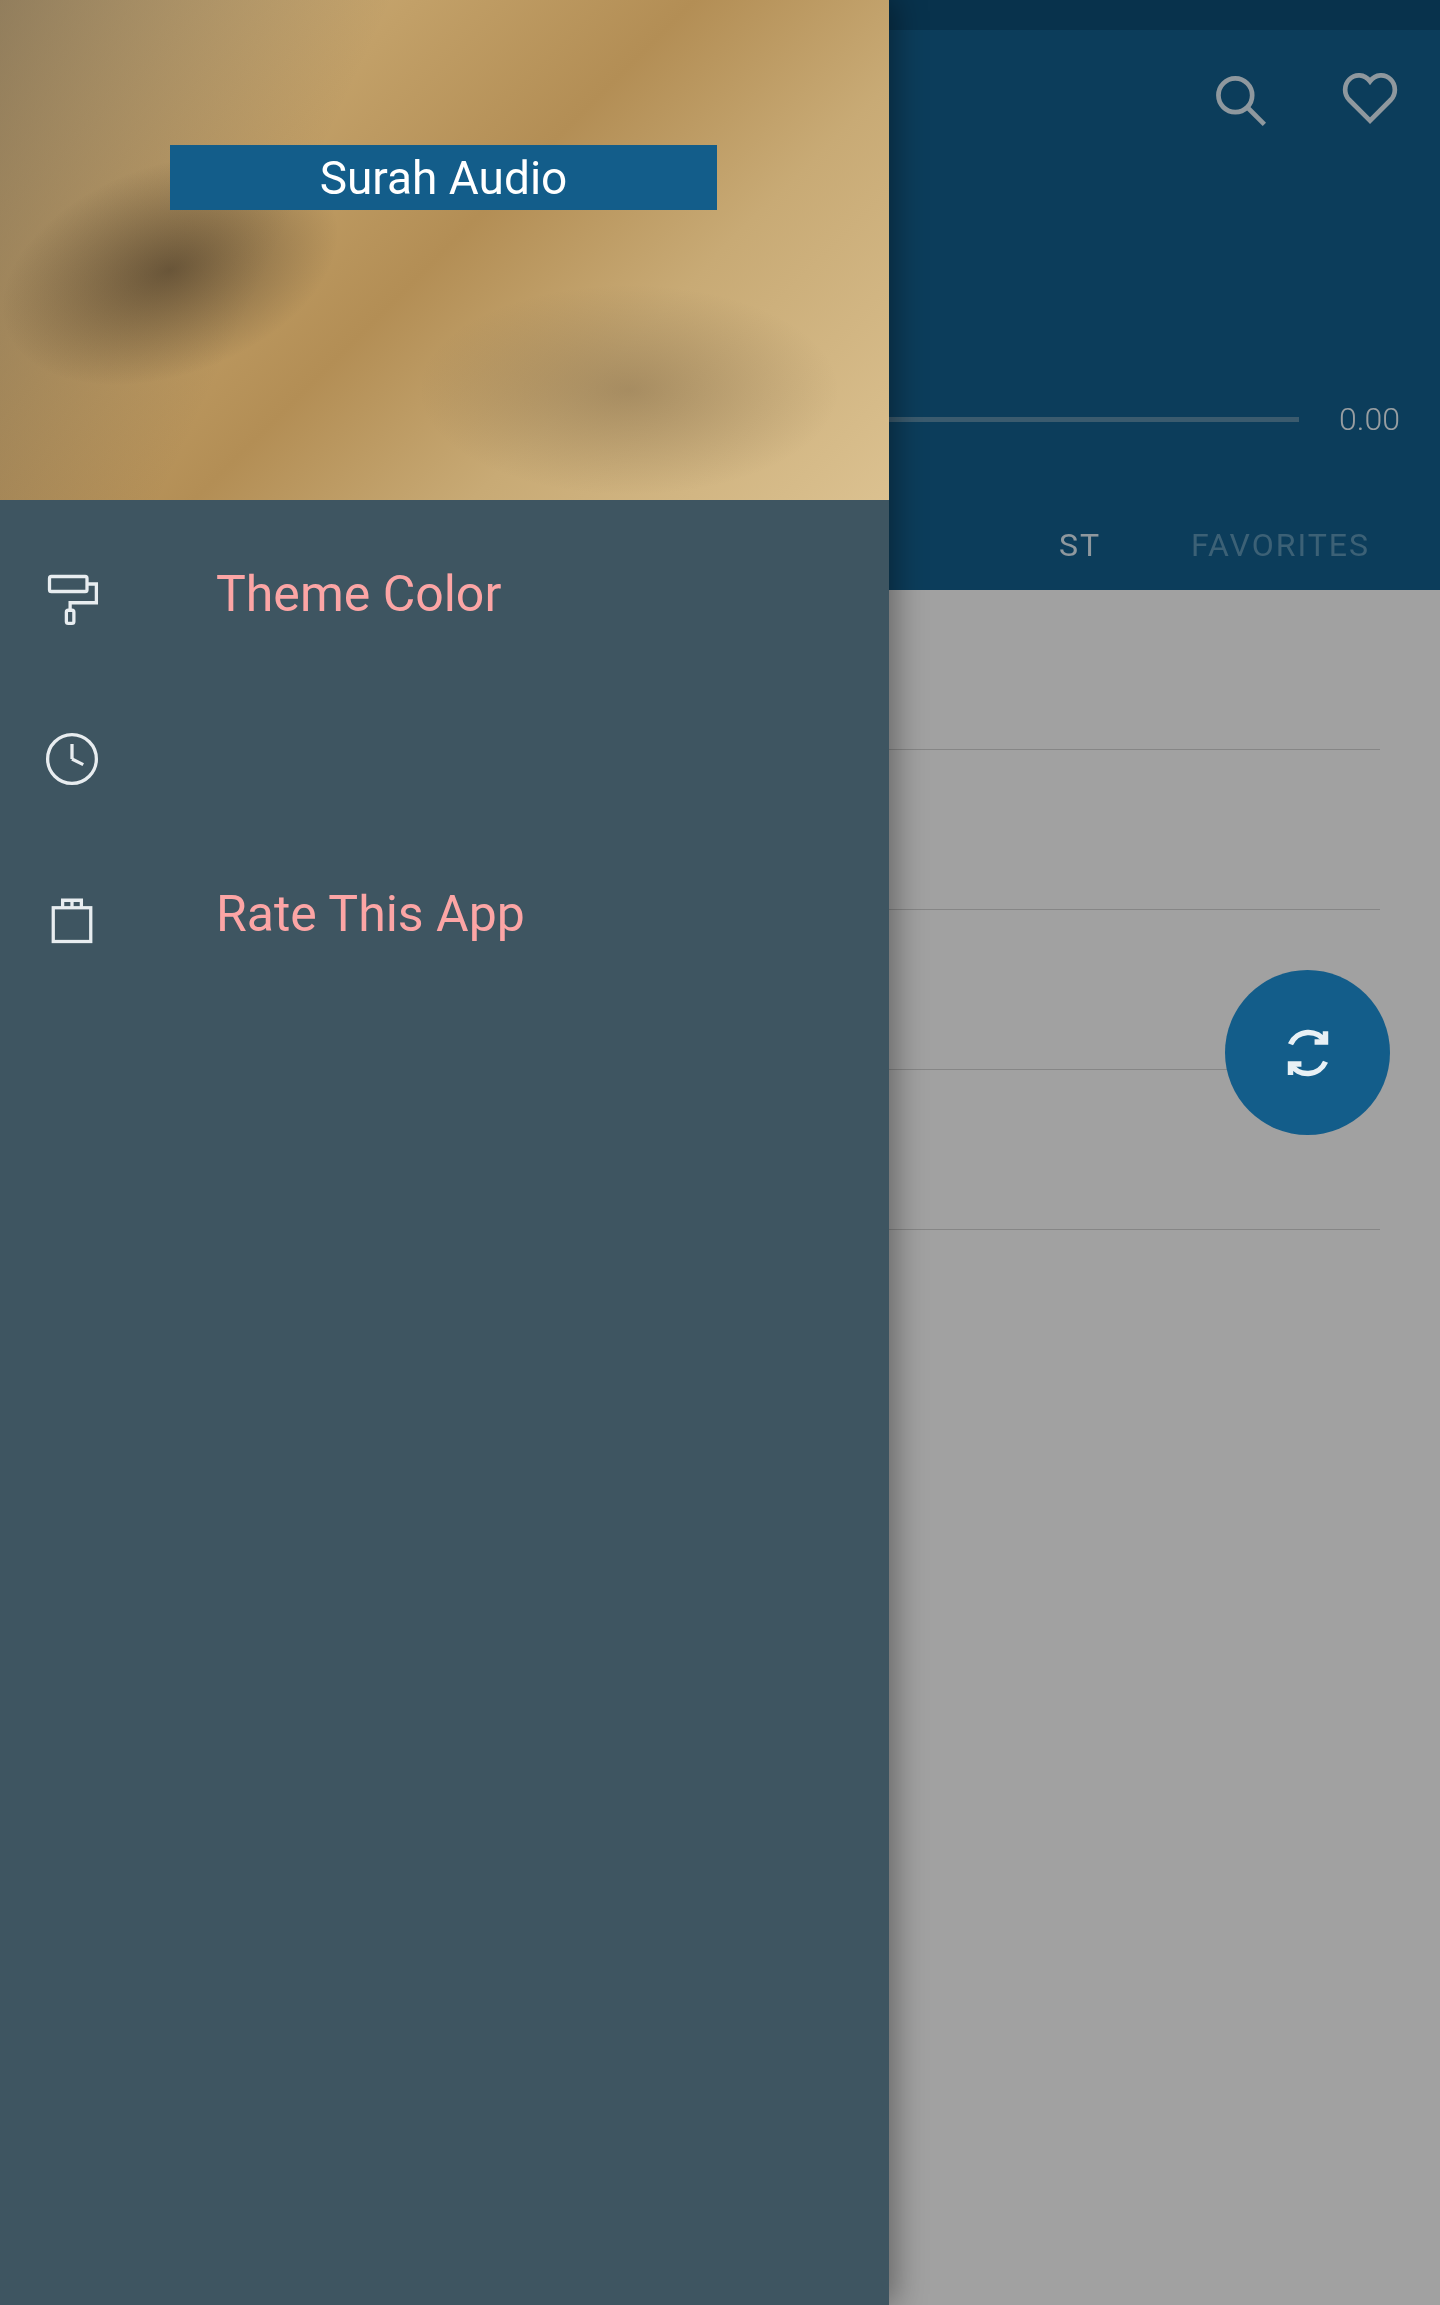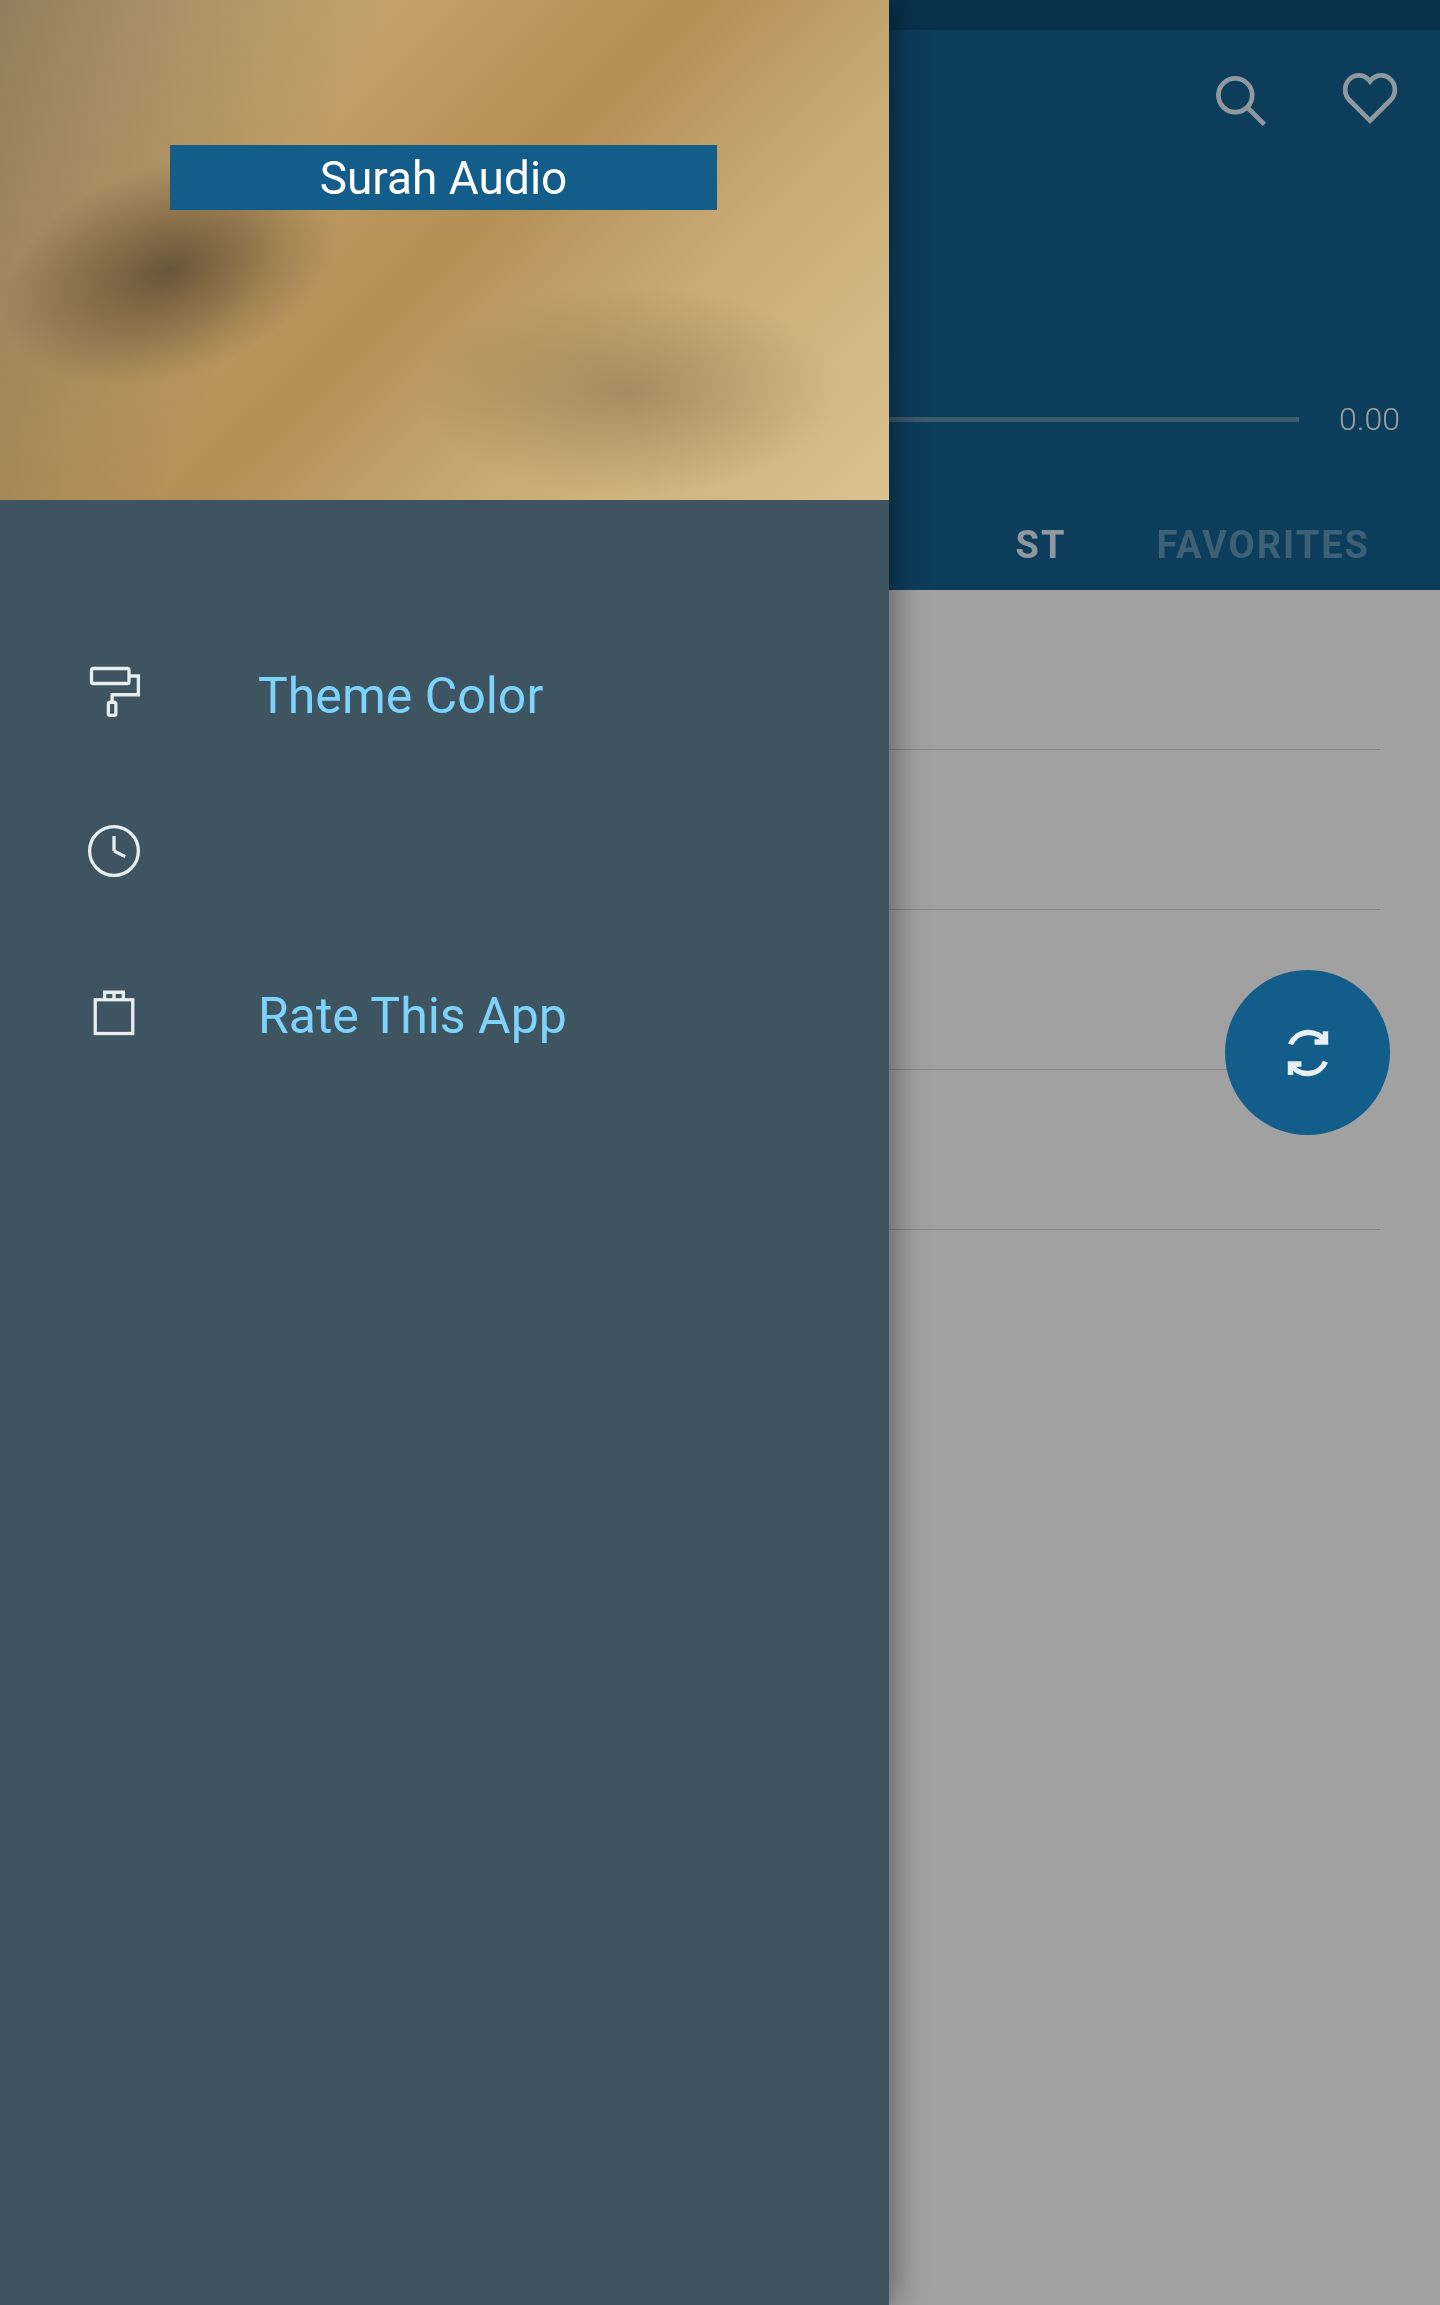--- a/index.html
+++ b/index.html
@@ -91,22 +91,22 @@
       right: 0;
       height: 90px;
       display: flex;
       justify-content: flex-end;
       align-items: center;
       padding-right: 70px;
       gap: 90px;
     }
 
     .tab {
-      font-size: 38px;
-      font-weight: 700;
+      font-size: 32px;
+      font-weight: 400;
       letter-spacing: 2px;
       color: #5c93b3;
     }
 
     .tab.active {
       color: #d9e7f0;
     }
 
     
     .list-area {
@@ -209,24 +209,24 @@
       justify-content: center;
       z-index: 2;
     }
 
     .drawer-menu {
       padding-top: 65px;
     }
 
     .menu-item {
       display: flex;
-      align-items: flex-end;
+      align-items: flex-start;
       height: 160px;
-      padding-left: 80px;
-      color: #7dd3fc;
+      padding-left: 38px;
+      color: #fca5a5;
       cursor: pointer;
     }
 
     .menu-icon {
       width: 68px;
       height: 68px;
       display: flex;
       align-items: center;
       justify-content: center;
       margin-right: 110px;

